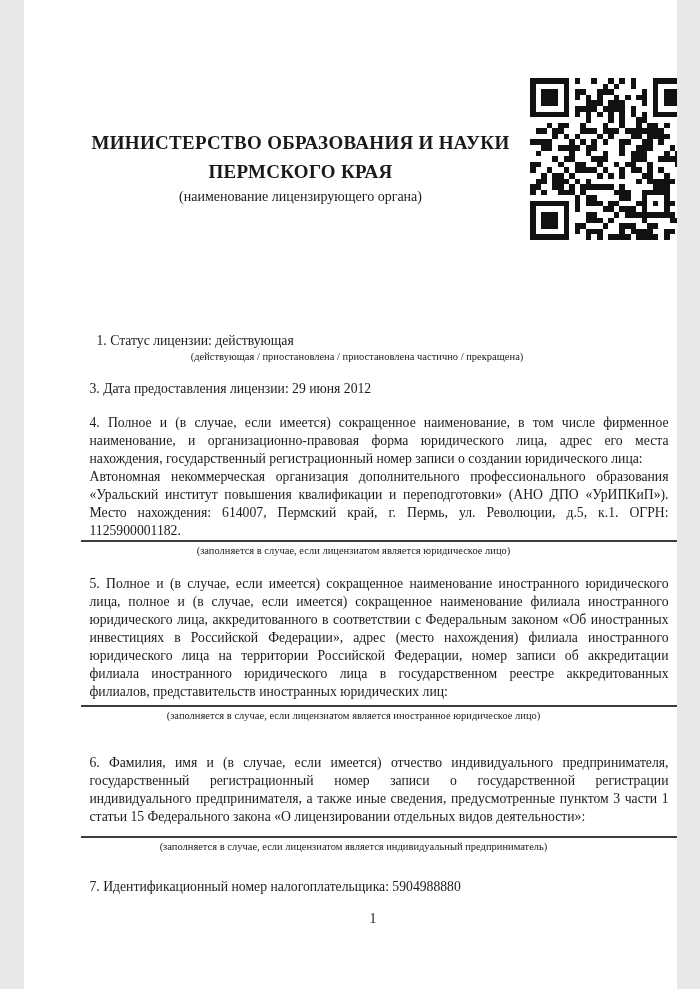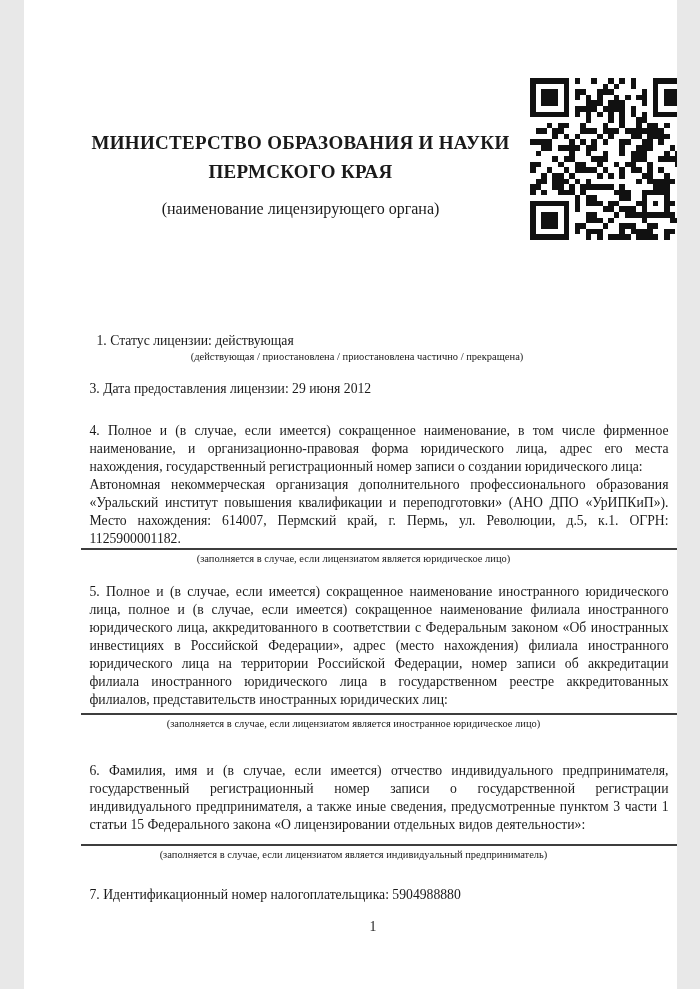--- a/index.html
+++ b/index.html
@@ -9,38 +9,38 @@
     font-family:"Liberation Serif","DejaVu Serif",serif;
     font-size:13.7px;overflow:hidden;
   }
   
   .ministry{
     position:absolute;left:52px;top:128px;width:450px;text-align:center;
   }
   .ministry-name{
     font-weight:bold;font-size:19px;line-height:29px;letter-spacing:0.3px;
   }
-  .ministry-caption{font-size:16px;line-height:13px;margin-top:16px;}
+  .ministry-caption{font-size:14px;line-height:13px;margin-top:4px;}
   .qr{
     position:absolute;left:506px;top:78px;width:162px;height:162px;
     shape-rendering:crispEdges;background:#ffffff;
   }
   
   .main{position:absolute;left:66px;top:303px;width:579px;}
   .doc-title{text-align:center;line-height:19.5px;font-size:13.8px;padding-left:23px;}
   .line{line-height:18px;}
   .para{line-height:18px;text-align:justify;}
   .caption{
     font-size:10.5px;line-height:13px;text-align:center;padding-right:51px;
   }
   .rule{border-top:2px solid #3d3d3d;margin-left:-9px;margin-right:-22px;height:0;}
   .mt-item1{margin-top:29px;margin-left:7px;}
   .mt-item2{margin-top:17px;}
   .mt-item3{margin-top:17px;}
-  .mt-item4{margin-top:24px;}
+  .mt-item4{margin-top:16px;}
   .mt-cap4{margin-top:2px;}
   .mt-item5{margin-top:18px;}
   .mt-rule5{margin-top:4px;}
   .mt-cap5{margin-top:2px;}
   .mt-item6{margin-top:32px;}
   .mt-rule6{margin-top:10px;}
   .mt-cap6{margin-top:2px;}
   .mt-item7{margin-top:25px;}
   .page-number{text-align:center;margin-top:14px;padding-right:12px;line-height:18px;}
 </style>

